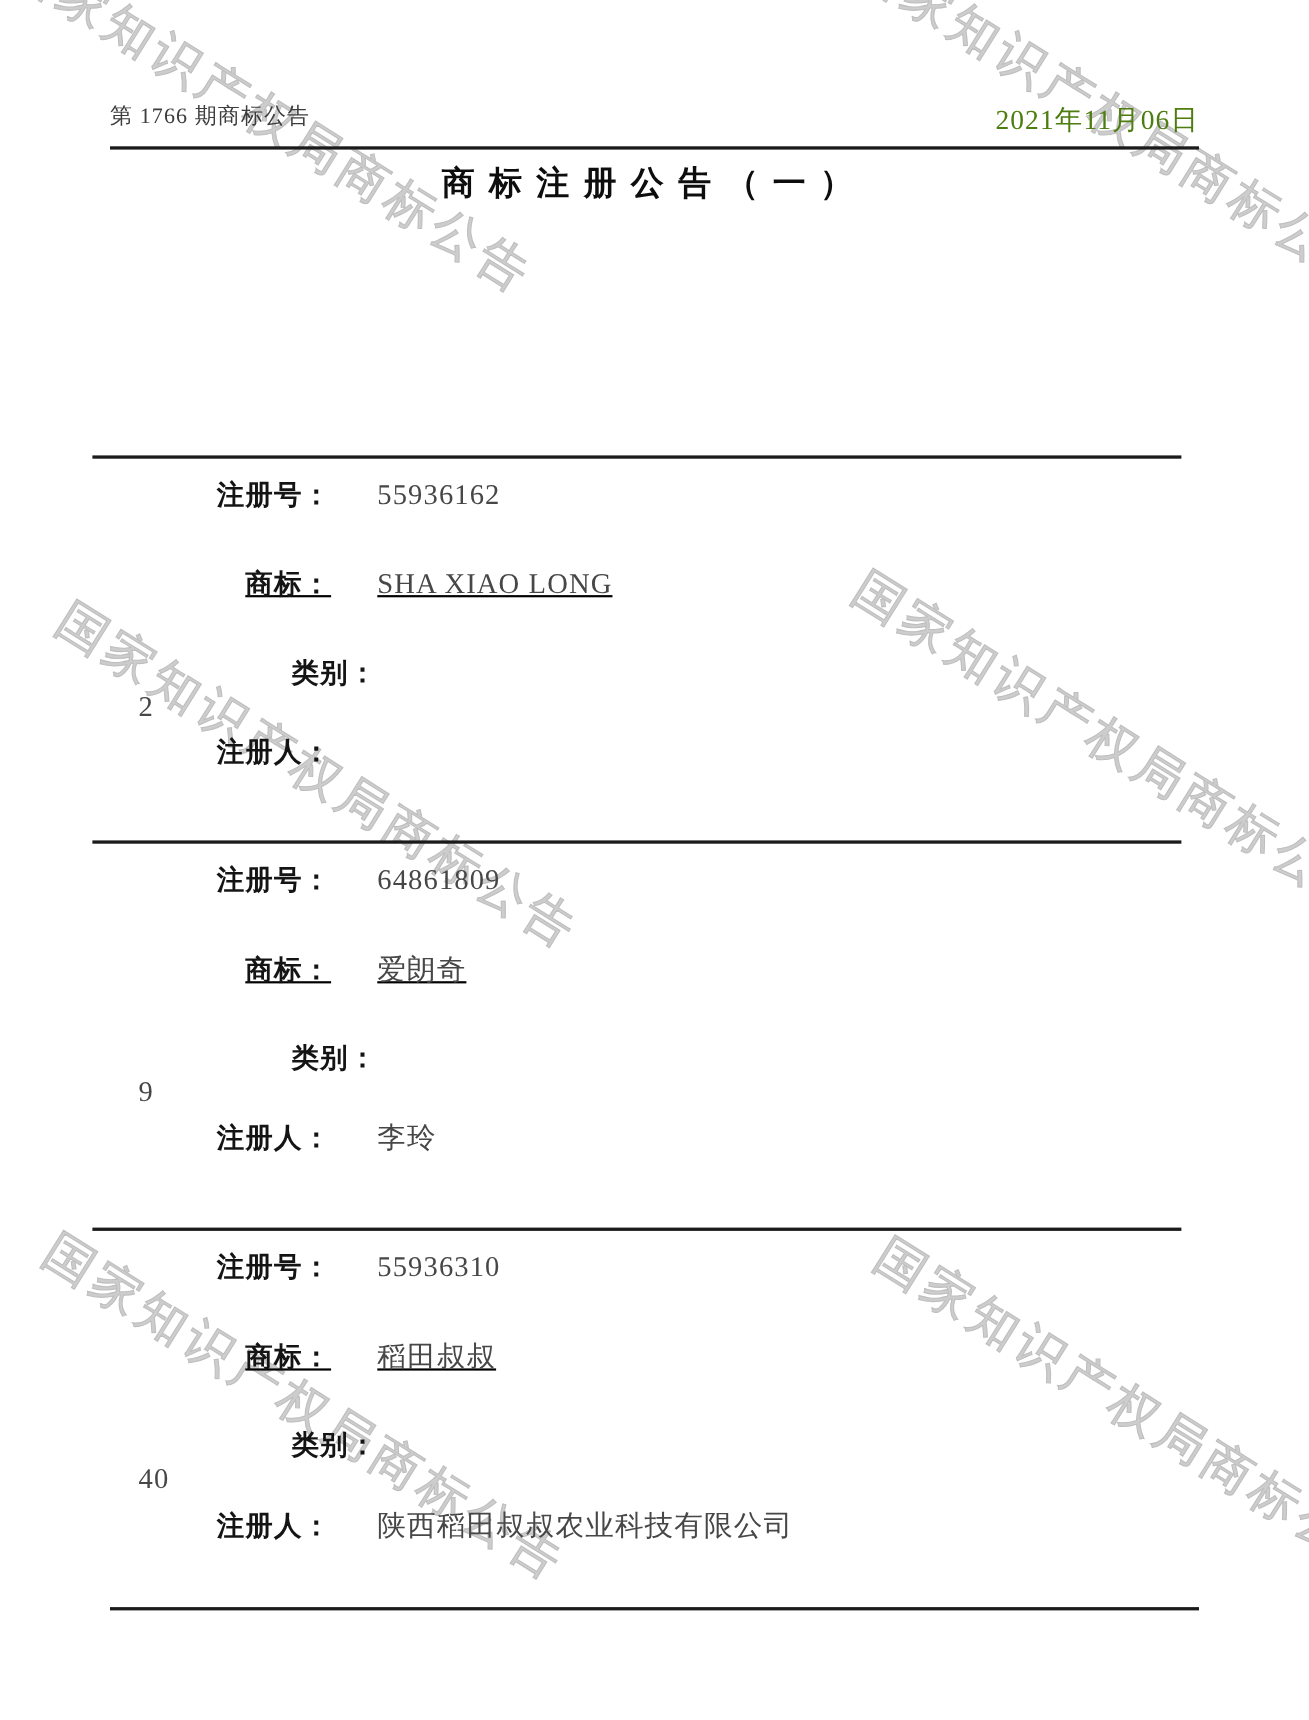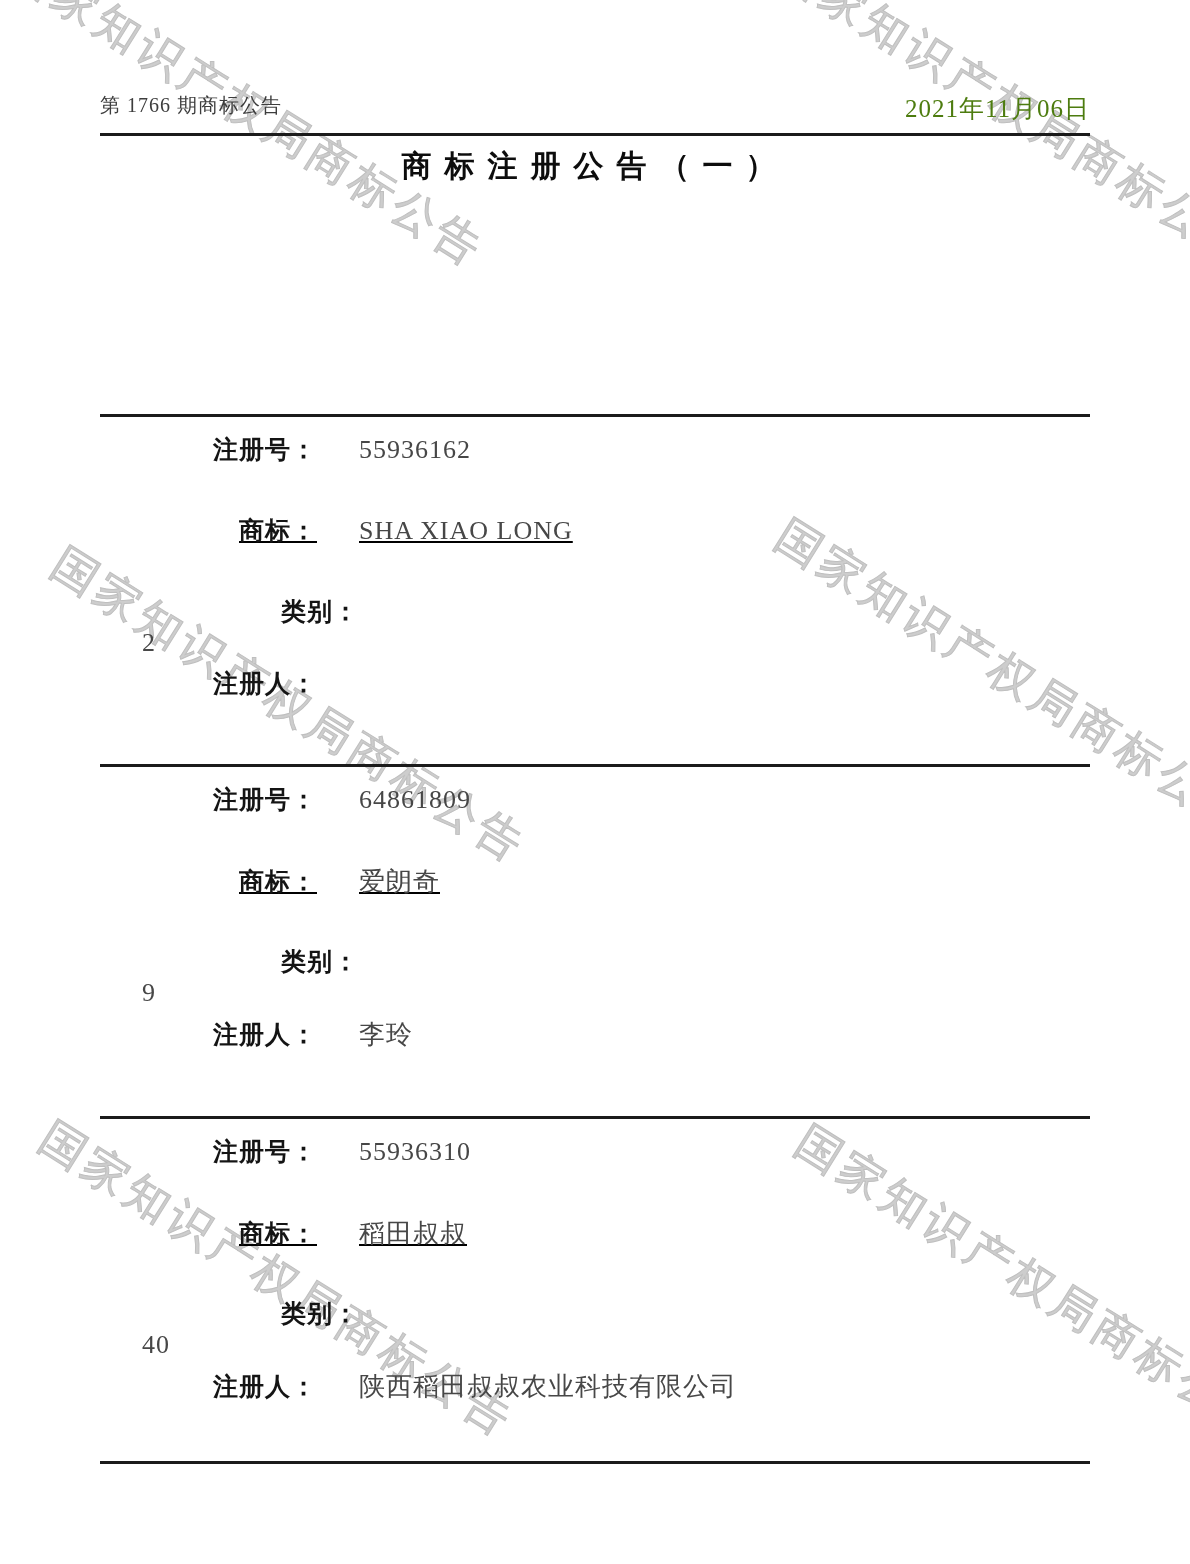--- a/index.html
+++ b/index.html
@@ -57,21 +57,21 @@
   .intro{
     position:absolute;left:100px;top:240px;width:990px;
     font-size:30px;line-height:44px;font-weight:bold;
     color:#171717;
     text-align:justify;text-indent:2em;
     margin:0;z-index:1;
   }
 
   
   .record{
-    position:absolute;left:100px;width:990px;height:350px;z-index:1;
+    position:absolute;left:84px;width:990px;height:350px;z-index:1;
   }
   .record-1{top:414px;}
   .record-2{top:764px;}
   .record-3{top:1116px;}
   .record .sep{
     position:absolute;left:0;top:0;width:100%;height:3px;background:#1b1b1b;
   }
   .row{position:absolute;left:0;display:flex;align-items:baseline;}
   .row-1{top:19px;}
   .row-2{top:100px;text-decoration:underline;}

